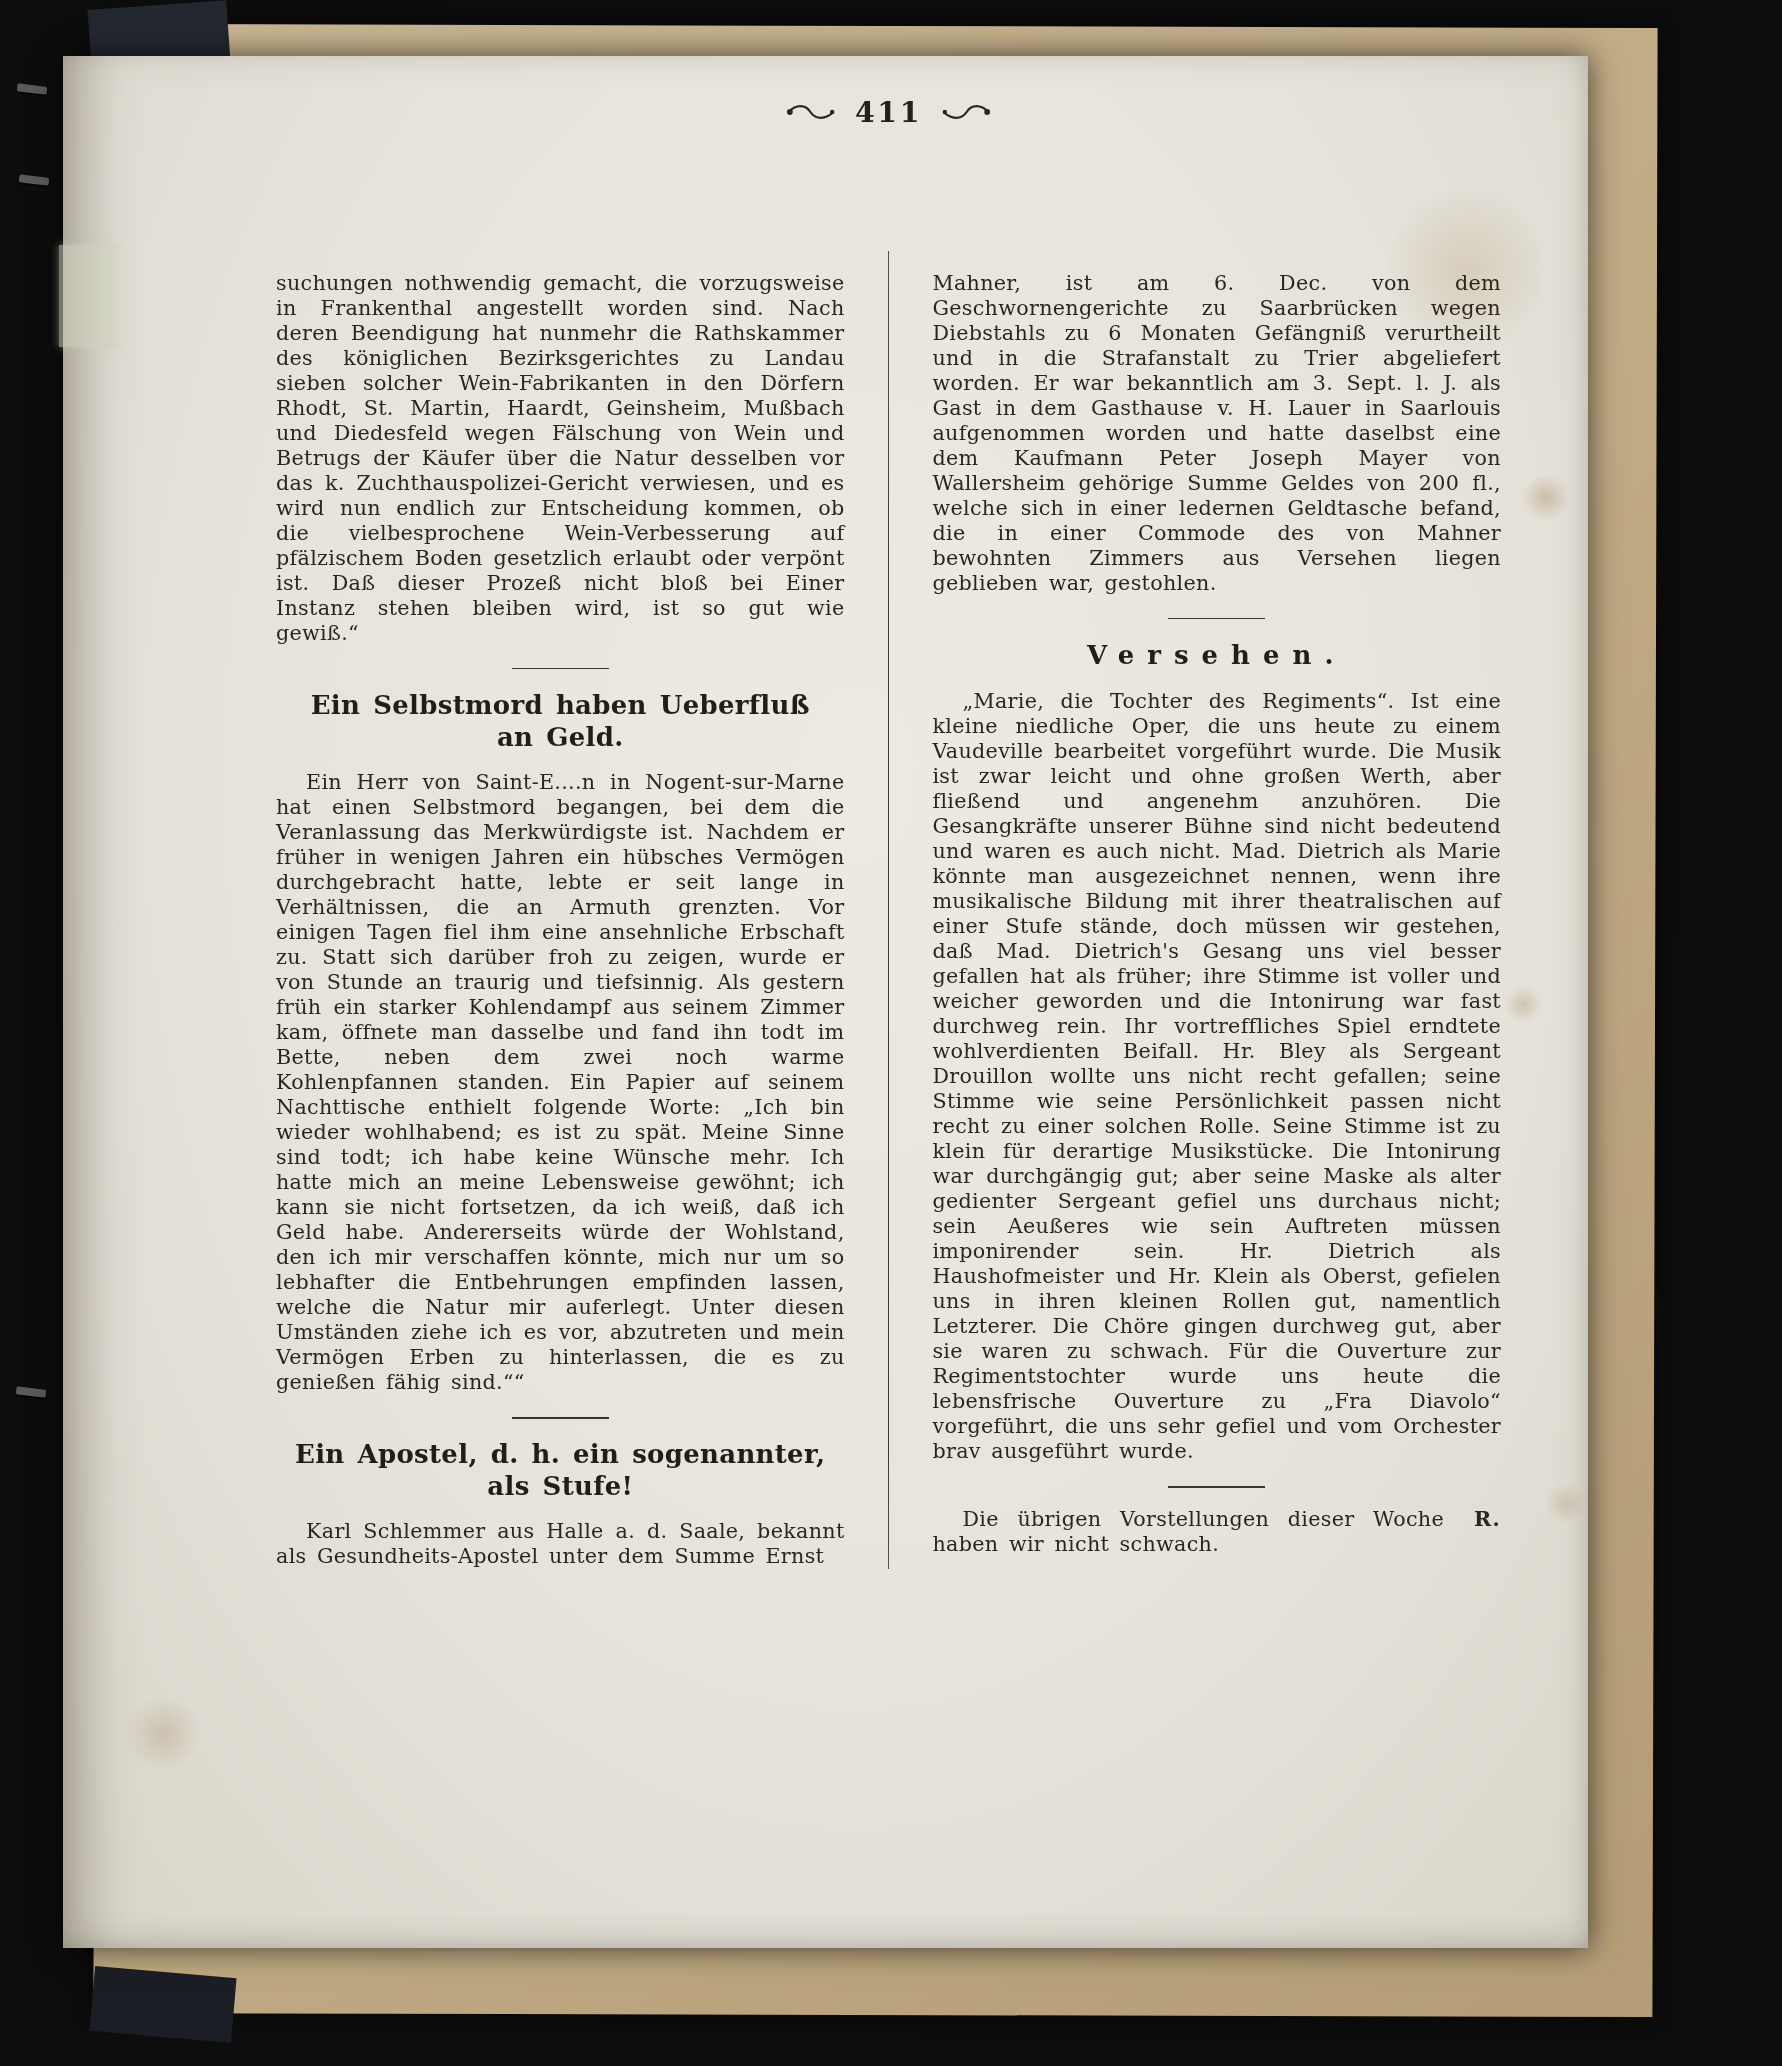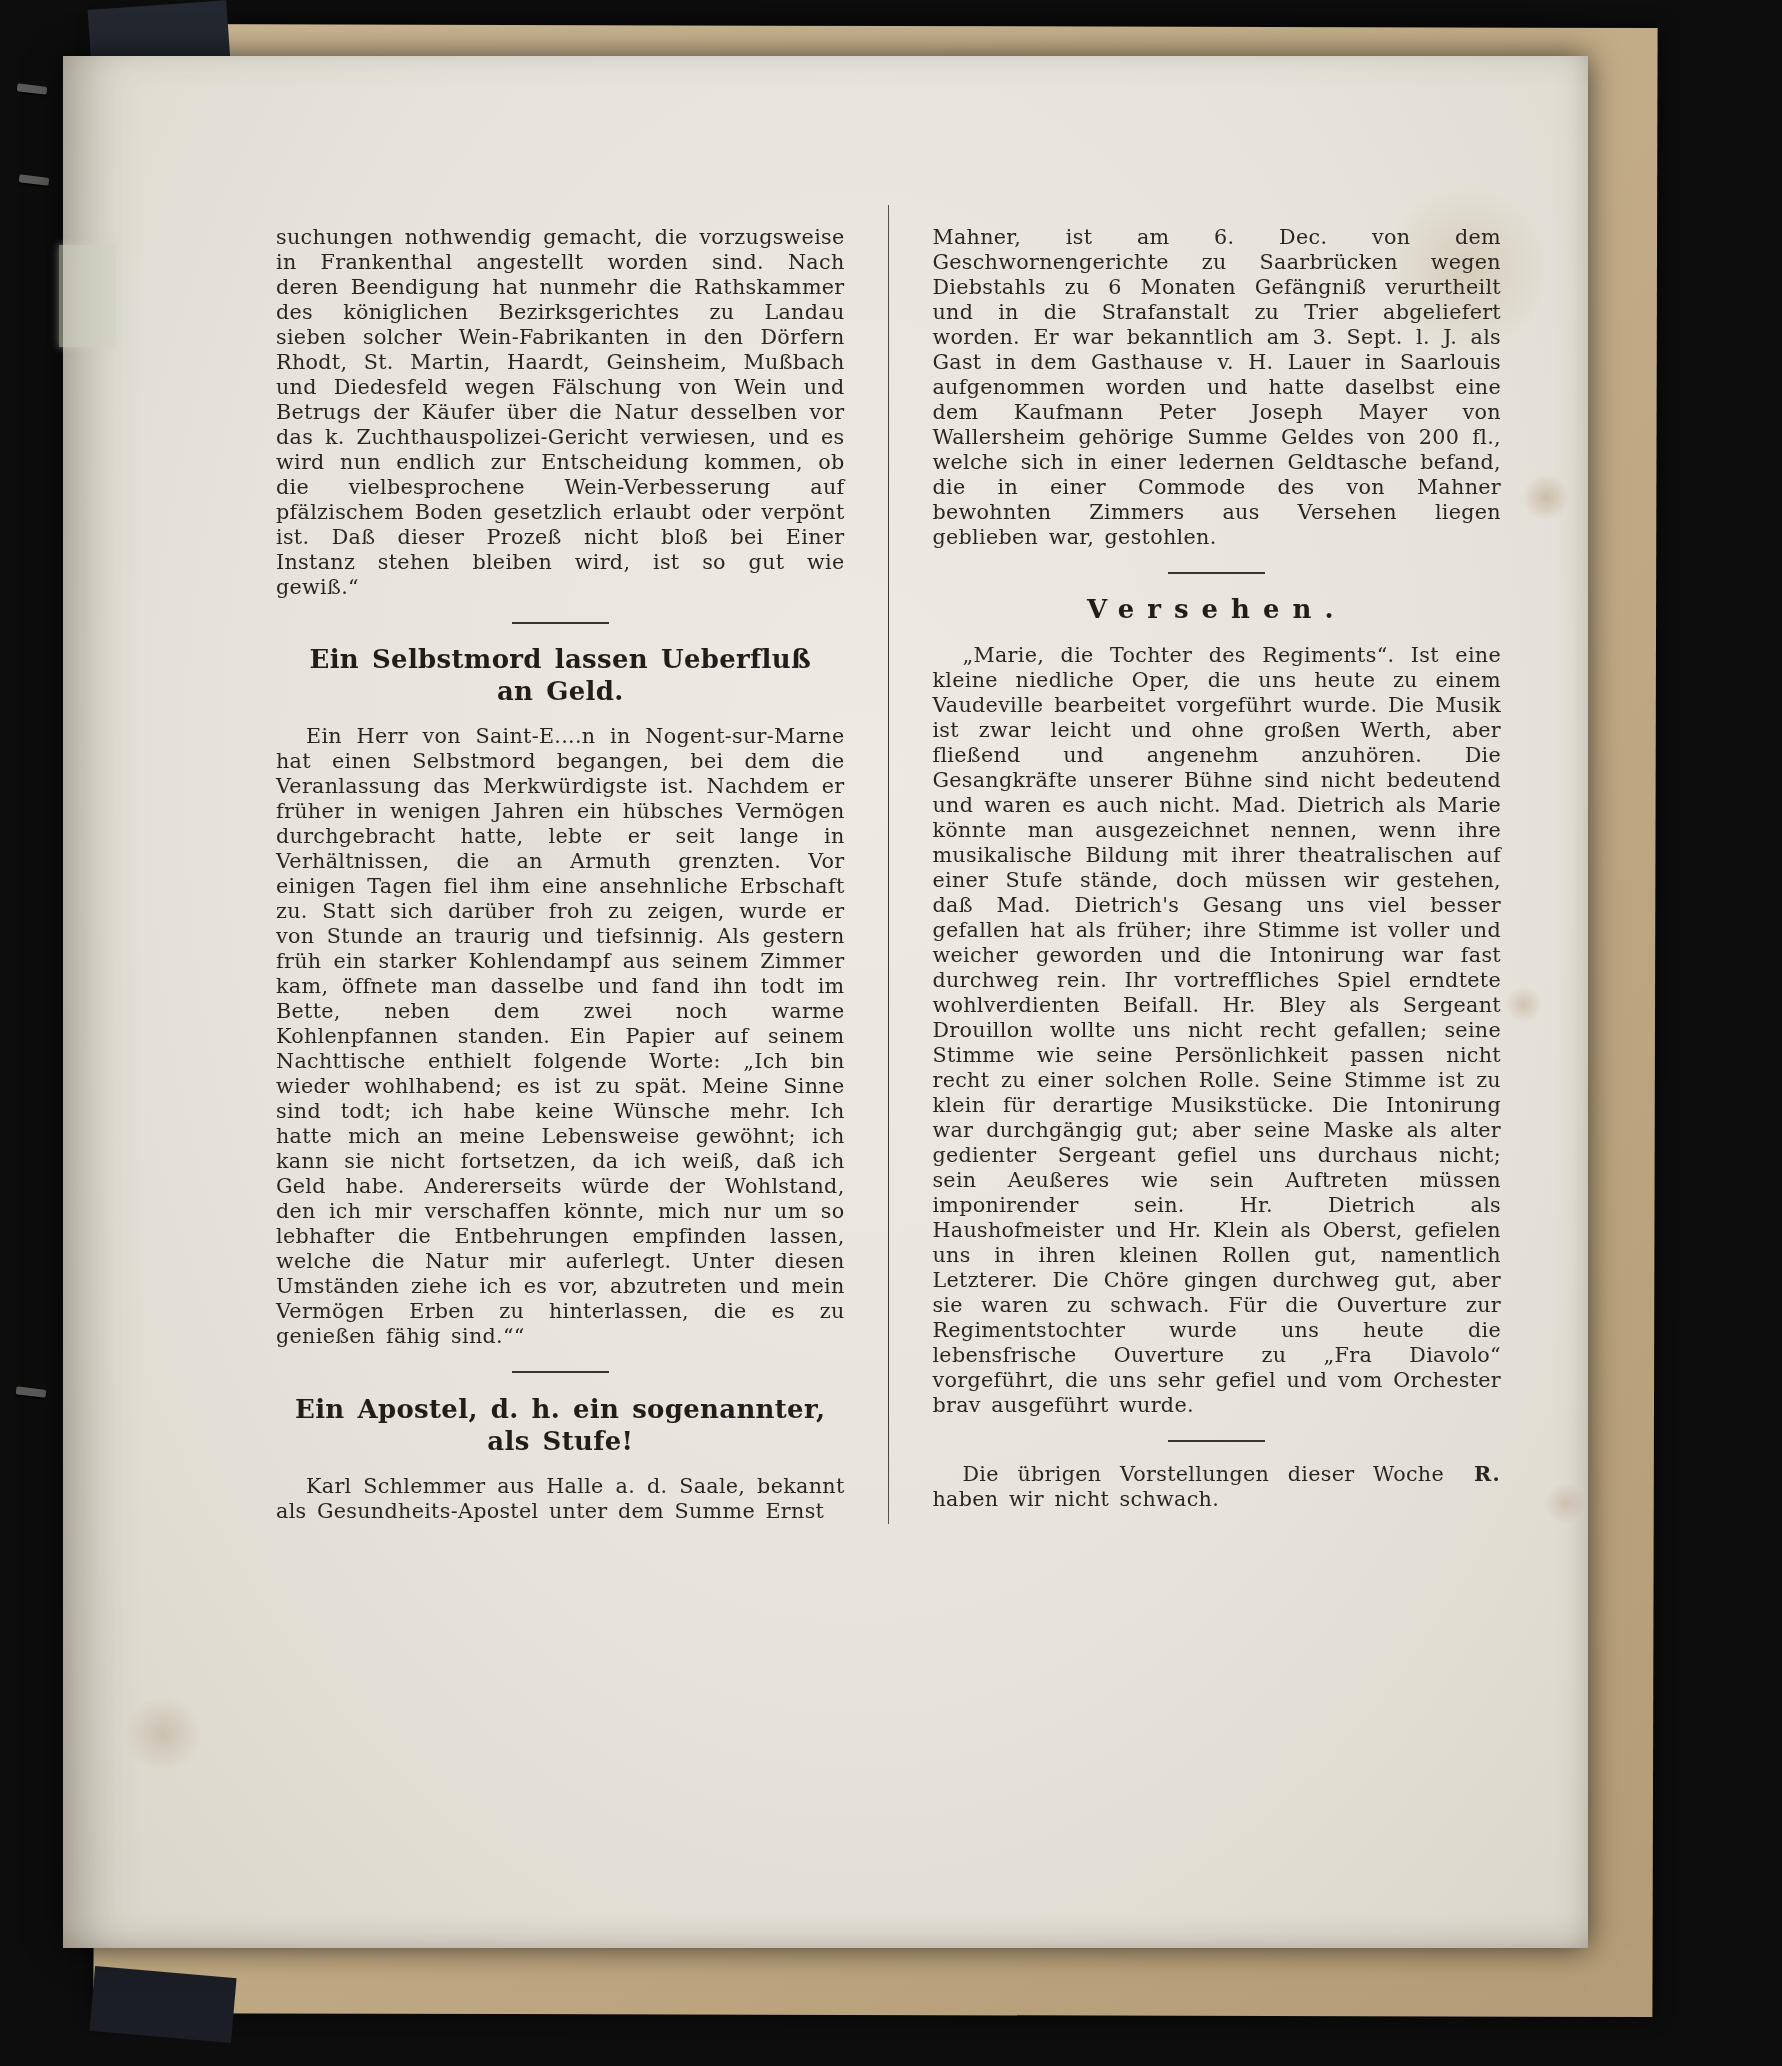--- a/index.html
+++ b/index.html
@@ -74,29 +74,42 @@
     <div class="tape-patch"></div>
     <div class="stain s1"></div>
     <div class="stain s2"></div>
     <div class="stain s3"></div>
     <div class="stain s4"></div>
     <div class="stain s5"></div>
     <div class="stain s6"></div>
 
     <div class="content">
 
+      <div class="page-head">
+        <svg class="ornament" width="50" height="18" viewBox="0 0 78 28">
+          <path d="M4 14 C 16 2, 30 2, 38 14 C 46 26, 62 26, 74 14" stroke="#2b2520" stroke-width="3.5" fill="none"></path>
+          <circle cx="6" cy="14" r="4.5" fill="#2b2520"></circle>
+          <circle cx="72" cy="14" r="3.5" fill="#2b2520"></circle>
+        </svg>
+        <span class="page-num">411</span>
+        <svg class="ornament" width="50" height="18" viewBox="0 0 78 28">
+          <path d="M74 14 C 62 2, 48 2, 40 14 C 32 26, 16 26, 4 14" stroke="#2b2520" stroke-width="3.5" fill="none"></path>
+          <circle cx="72" cy="14" r="4.5" fill="#2b2520"></circle>
+          <circle cx="6" cy="14" r="3.5" fill="#2b2520"></circle>
+        </svg>
+      </div>
 
       <div class="columns">
 
         <div class="col">
           <p>suchungen nothwendig gemacht, die vorzugsweise in Frankenthal angestellt worden sind. Nach deren Beendigung hat nunmehr die Rathskammer des königlichen Bezirksgerichtes zu Landau sieben solcher Wein-Fabrikanten in den Dörfern Rhodt, St. Martin, Haardt, Geinsheim, Mußbach und Diedesfeld wegen Fälschung von Wein und Betrugs der Käufer über die Natur desselben vor das k. Zuchthauspolizei-Gericht verwiesen, und es wird nun endlich zur Entscheidung kommen, ob die vielbesprochene Wein-Verbesserung auf pfälzischem Boden gesetzlich erlaubt oder verpönt ist. Daß dieser Prozeß nicht bloß bei Einer Instanz stehen bleiben wird, ist so gut wie gewiß.“</p>
 
           <div class="divider"></div>
 
-          <p class="art-title">Ein Selbstmord lassen Ueberfluß
+          <p class="art-title">Ein Selbstmord haben Ueberfluß
 an Geld.</p>
           <p class="indent">Ein Herr von Saint-E....n in Nogent-sur-Marne hat einen Selbstmord begangen, bei dem die Veranlassung das Merkwürdigste ist. Nachdem er früher in wenigen Jahren ein hübsches Vermögen durchgebracht hatte, lebte er seit lange in Verhältnissen, die an Armuth grenzten. Vor einigen Tagen fiel ihm eine ansehnliche Erbschaft zu. Statt sich darüber froh zu zeigen, wurde er von Stunde an traurig und tiefsinnig. Als gestern früh ein starker Kohlendampf aus seinem Zimmer kam, öffnete man dasselbe und fand ihn todt im Bette, neben dem zwei noch warme Kohlenpfannen standen. Ein Papier auf seinem Nachttische enthielt folgende Worte: „Ich bin wieder wohlhabend; es ist zu spät. Meine Sinne sind todt; ich habe keine Wünsche mehr. Ich hatte mich an meine Lebensweise gewöhnt; ich kann sie nicht fortsetzen, da ich weiß, daß ich Geld habe. Andererseits würde der Wohlstand, den ich mir verschaffen könnte, mich nur um so lebhafter die Entbehrungen empfinden lassen, welche die Natur mir auferlegt. Unter diesen Umständen ziehe ich es vor, abzutreten und mein Vermögen Erben zu hinterlassen, die es zu genießen fähig sind.““</p>
 
           <div class="divider"></div>
 
           <p class="art-title">Ein Apostel, d. h. ein sogenannter,
 als Stufe!</p>
           <p class="indent">Karl Schlemmer aus Halle a. d. Saale, bekannt als Gesundheits-Apostel unter dem Summe Ernst</p>
         </div>
 

